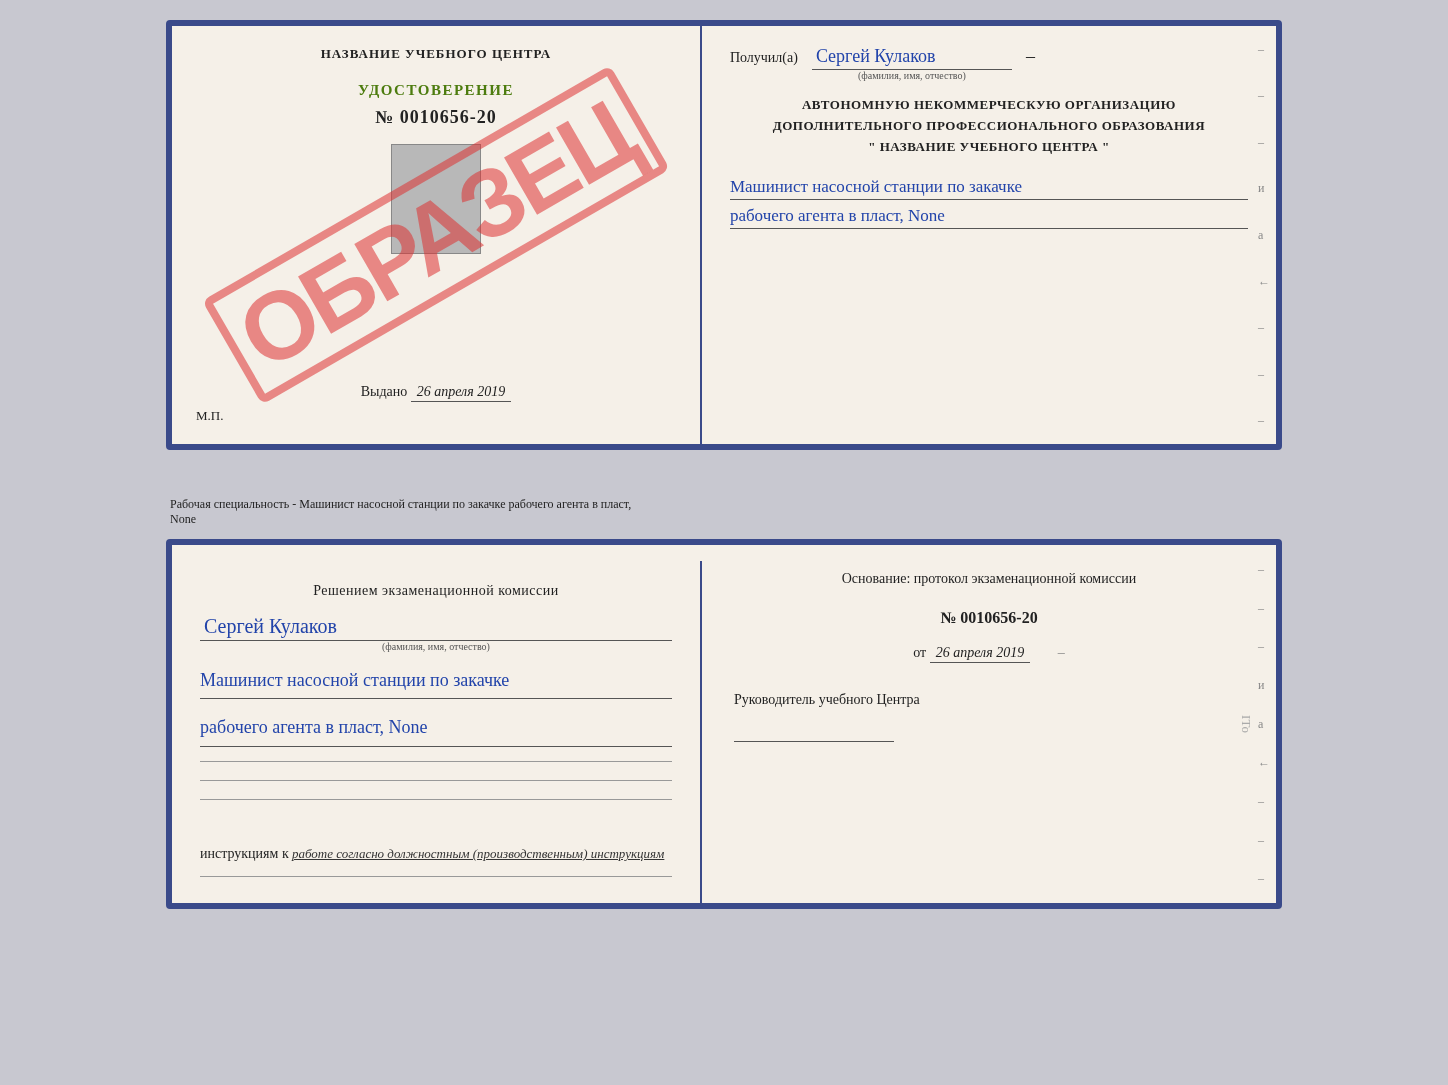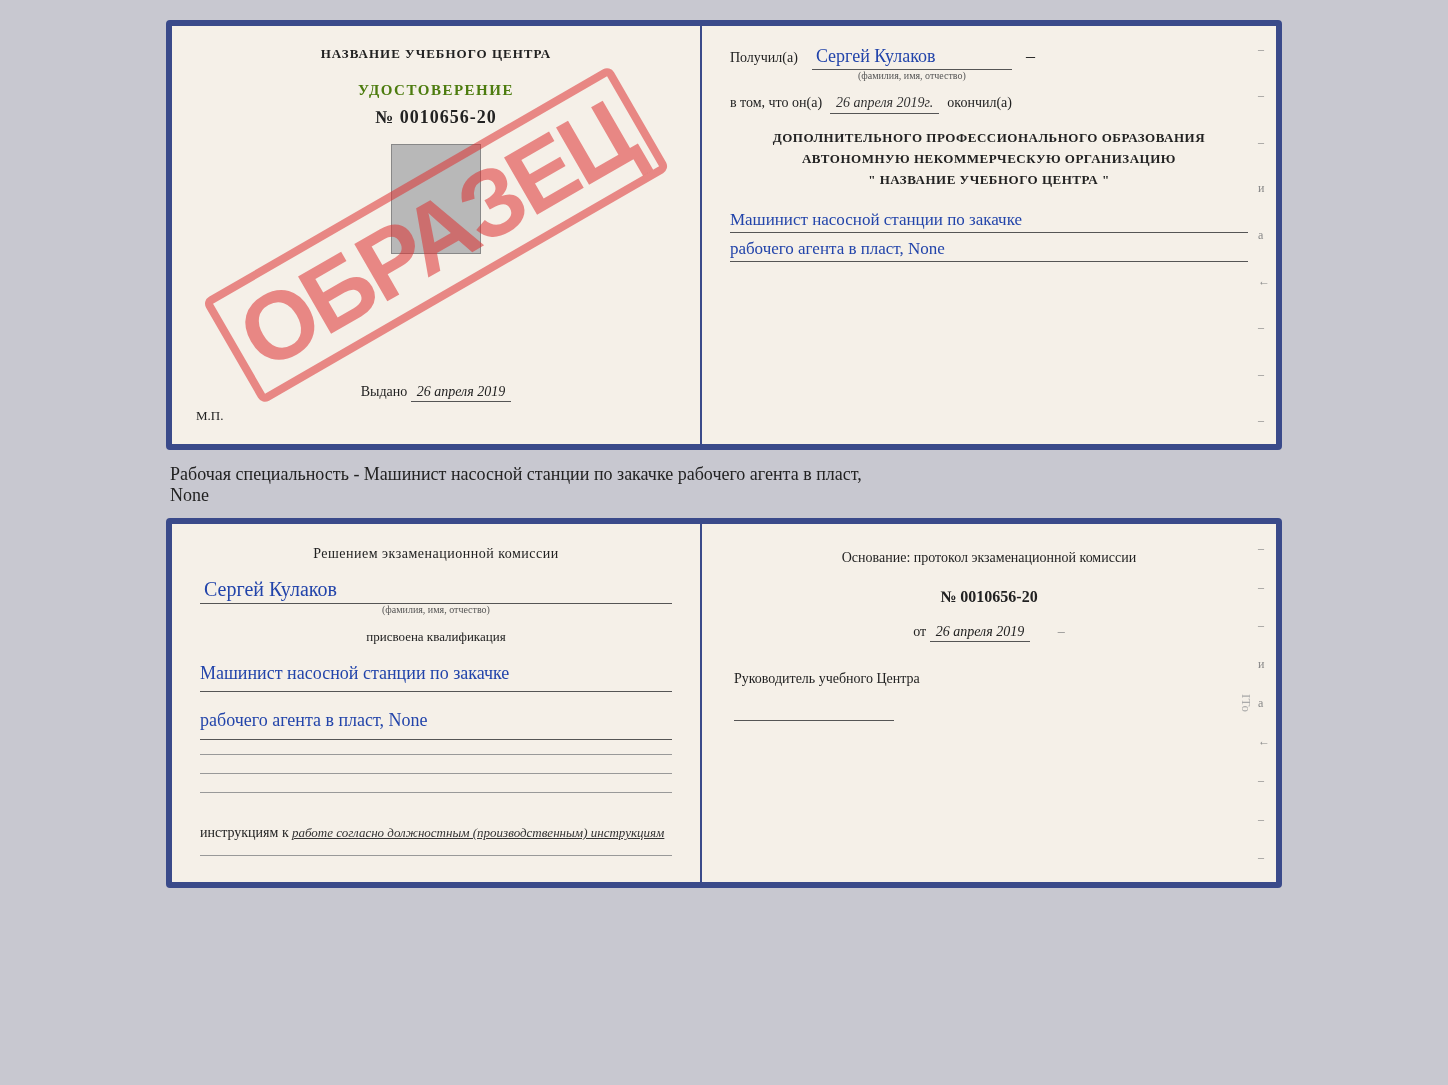--- a/index.html
+++ b/index.html
@@ -241,20 +241,21 @@
 
     .cert-bottom-left {
       width: 48%;
       border-right: 2px solid #3a4a8a;
       padding: 22px 28px;
       display: flex;
       flex-direction: column;
       gap: 10px;
       background: #f5f0e8;
       position: relative;
+      margin-top: 16px;
     }
 
     .cert-bottom-right {
       width: 52%;
       padding: 22px 32px;
       display: flex;
       flex-direction: column;
       gap: 14px;
       background: #f5f0e8;
       position: relative;
@@ -405,29 +406,24 @@
 
       <div class="field-row">
         <span class="field-label">Получил(a)</span>
         <div style="display:flex; flex-direction:column;">
           <span class="field-value-handwritten">Сергей Кулаков</span>
           <span class="field-sub-label">(фамилия, имя, отчество)</span>
         </div>
         <span style="font-size:18px; color:#222;">–</span>
       </div>
 
-      <div class="okoncil-row">
-        <span class="field-label">в том, что он(а)</span>
-        <span class="date-underline">26 апреля 2019г.</span>
-        <span class="field-label">окончил(а)</span>
-      </div>
 
       <div class="org-block">
+        <div>АВТОНОМНУЮ НЕКОММЕРЧЕСКУЮ ОРГАНИЗАЦИЮ</div>
         <div>ДОПОЛНИТЕЛЬНОГО ПРОФЕССИОНАЛЬНОГО ОБРАЗОВАНИЯ</div>
-        <div>АВТОНОМНУЮ НЕКОММЕРЧЕСКУЮ ОРГАНИЗАЦИЮ</div>
         <div>"  НАЗВАНИЕ УЧЕБНОГО ЦЕНТРА  "</div>
       </div>
 
       <div class="profession-block">
         <span class="profession-value">Машинист насосной станции по закачке</span>
         <span class="profession-value" style="margin-top:4px;">рабочего агента в пласт, None</span>
       </div>
 
       <div class="right-side-lines">
         <span class="side-dash">–</span>
@@ -436,34 +432,33 @@
         <span class="side-dash">и</span>
         <span class="side-dash">а</span>
         <span class="side-dash">←</span>
         <span class="side-dash">–</span>
         <span class="side-dash">–</span>
         <span class="side-dash">–</span>
       </div>
     </div>
   </div>
 
-  <div class="subtitle-text" style="white-space: pre-line; font-size:18px; padding: 6px 0 4px 4px;">Рабочая специальность - Машинист насосной станции по закачке рабочего агента в пласт,
+  <div class="subtitle-text" style="white-space: pre-line; font-size:12px; padding: 6px 0 4px 4px; margin-top: 33px;">Рабочая специальность - Машинист насосной станции по закачке рабочего агента в пласт,
 None</div>
 
   <div class="cert-bottom">
 
     <div class="cert-bottom-left">
       <div class="komissia-title">Решением экзаменационной комиссии</div>
 
       <div style="display:flex; flex-direction:column;">
         <span class="komissia-name">Сергей Кулаков</span>
         <span class="sub-name-label">(фамилия, имя, отчество)</span>
       </div>
 
-      <div class="prisvoena-text">присвоена квалификация</div>
 
       <span class="qualification-value">Машинист насосной станции по закачке</span>
       <span class="qualification-value">рабочего агента в пласт, None</span>
 
       <hr class="separator-line">
       <hr class="separator-line">
       <hr class="separator-line">
 
       <div class="dopuskaetsya-block">
         <span class="field-label">инструкциям к</span>

